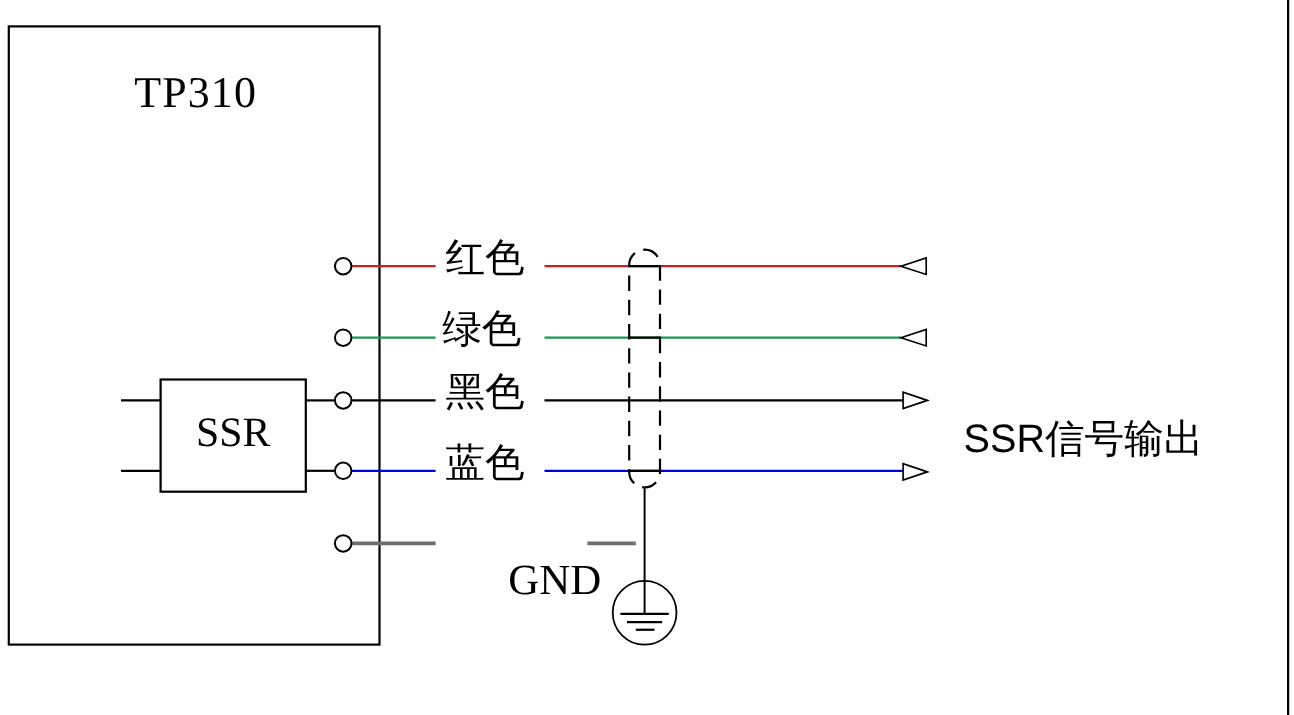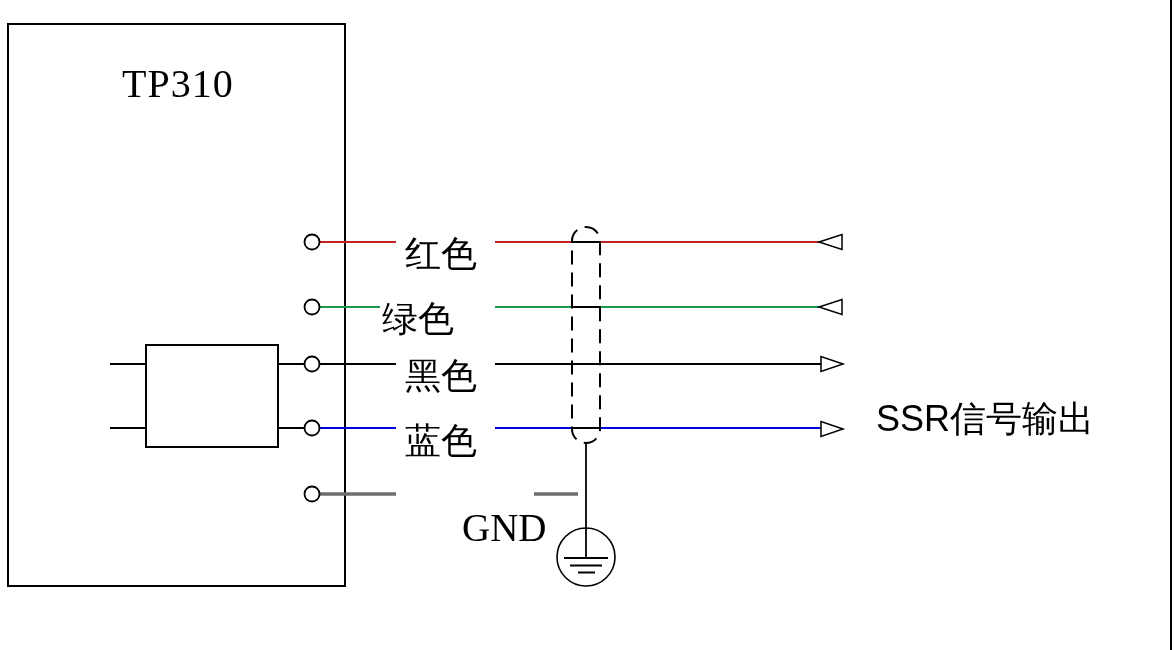--- a/index.html
+++ b/index.html
@@ -9,27 +9,27 @@
     background:#ffffff;
     overflow:hidden;
   }
   .canvas svg{position:absolute;left:0;top:0;}
   .lbl{
     position:absolute;
     white-space:nowrap;
     color:#000;
     text-align:right;
   }
-  .hei{font-family:"Liberation Sans","DejaVu Sans",sans-serif;margin-top:20px;}
+  .hei{font-family:"Liberation Sans","DejaVu Sans",sans-serif;}
   .serif{font-family:"Liberation Serif","DejaVu Serif",serif;}
   .device-title{left:122px;top:64px;font-size:40px;line-height:40px;letter-spacing:1px;}
   .ssr-title{left:146px;top:374px;width:132px;text-align:center;font-size:38px;line-height:38px;}
   .wire-label{font-size:36px;line-height:36px;background:#fff;padding:0 2px;}
   .wire-label-1{left:403px;top:216px;}
-  .wire-label-2{left:380px;top:281px;}
+  .wire-label-2{left:400px;top:281px;}
   .wire-label-3{left:403px;top:338px;}
   .wire-label-4{left:403px;top:403px;}
   .wire-label-5{left:403px;top:468px;}
   .gnd-label{left:462px;top:511px;font-size:39px;line-height:33px;}
   .power-label{left:877px;top:259px;font-size:36px;line-height:36px;}
   .output-label{left:876px;top:381px;font-size:36px;line-height:36px;}
 </style>
 </head>
 <body>
 
@@ -85,20 +85,21 @@
     <polygon points="819,307 842,299.5 842,314.5" fill="#fff" stroke="#000" stroke-width="1.5"></polygon>
 
     <polygon points="843,364 821,356.5 821,371.5" fill="#fff" stroke="#000" stroke-width="1.5"></polygon>
     <polygon points="843,429 821,421.5 821,436.5" fill="#fff" stroke="#000" stroke-width="1.5"></polygon>
 
     <line x1="1171" y1="0" x2="1171" y2="650" stroke="#000" stroke-width="2"></line>
   </svg>
 
   <span class="lbl serif device-title">TP310</span>
 
+  <span class="lbl serif ssr-title">SSR</span>
 
   <span class="lbl hei wire-label wire-label-1">红色</span>
   <span class="lbl hei wire-label wire-label-2">绿色</span>
   <span class="lbl hei wire-label wire-label-3">黑色</span>
   <span class="lbl hei wire-label wire-label-4">蓝色</span>
 
   <span class="lbl serif gnd-label">GND</span>
 
 
   <span class="lbl hei output-label">SSR信号输出</span>

